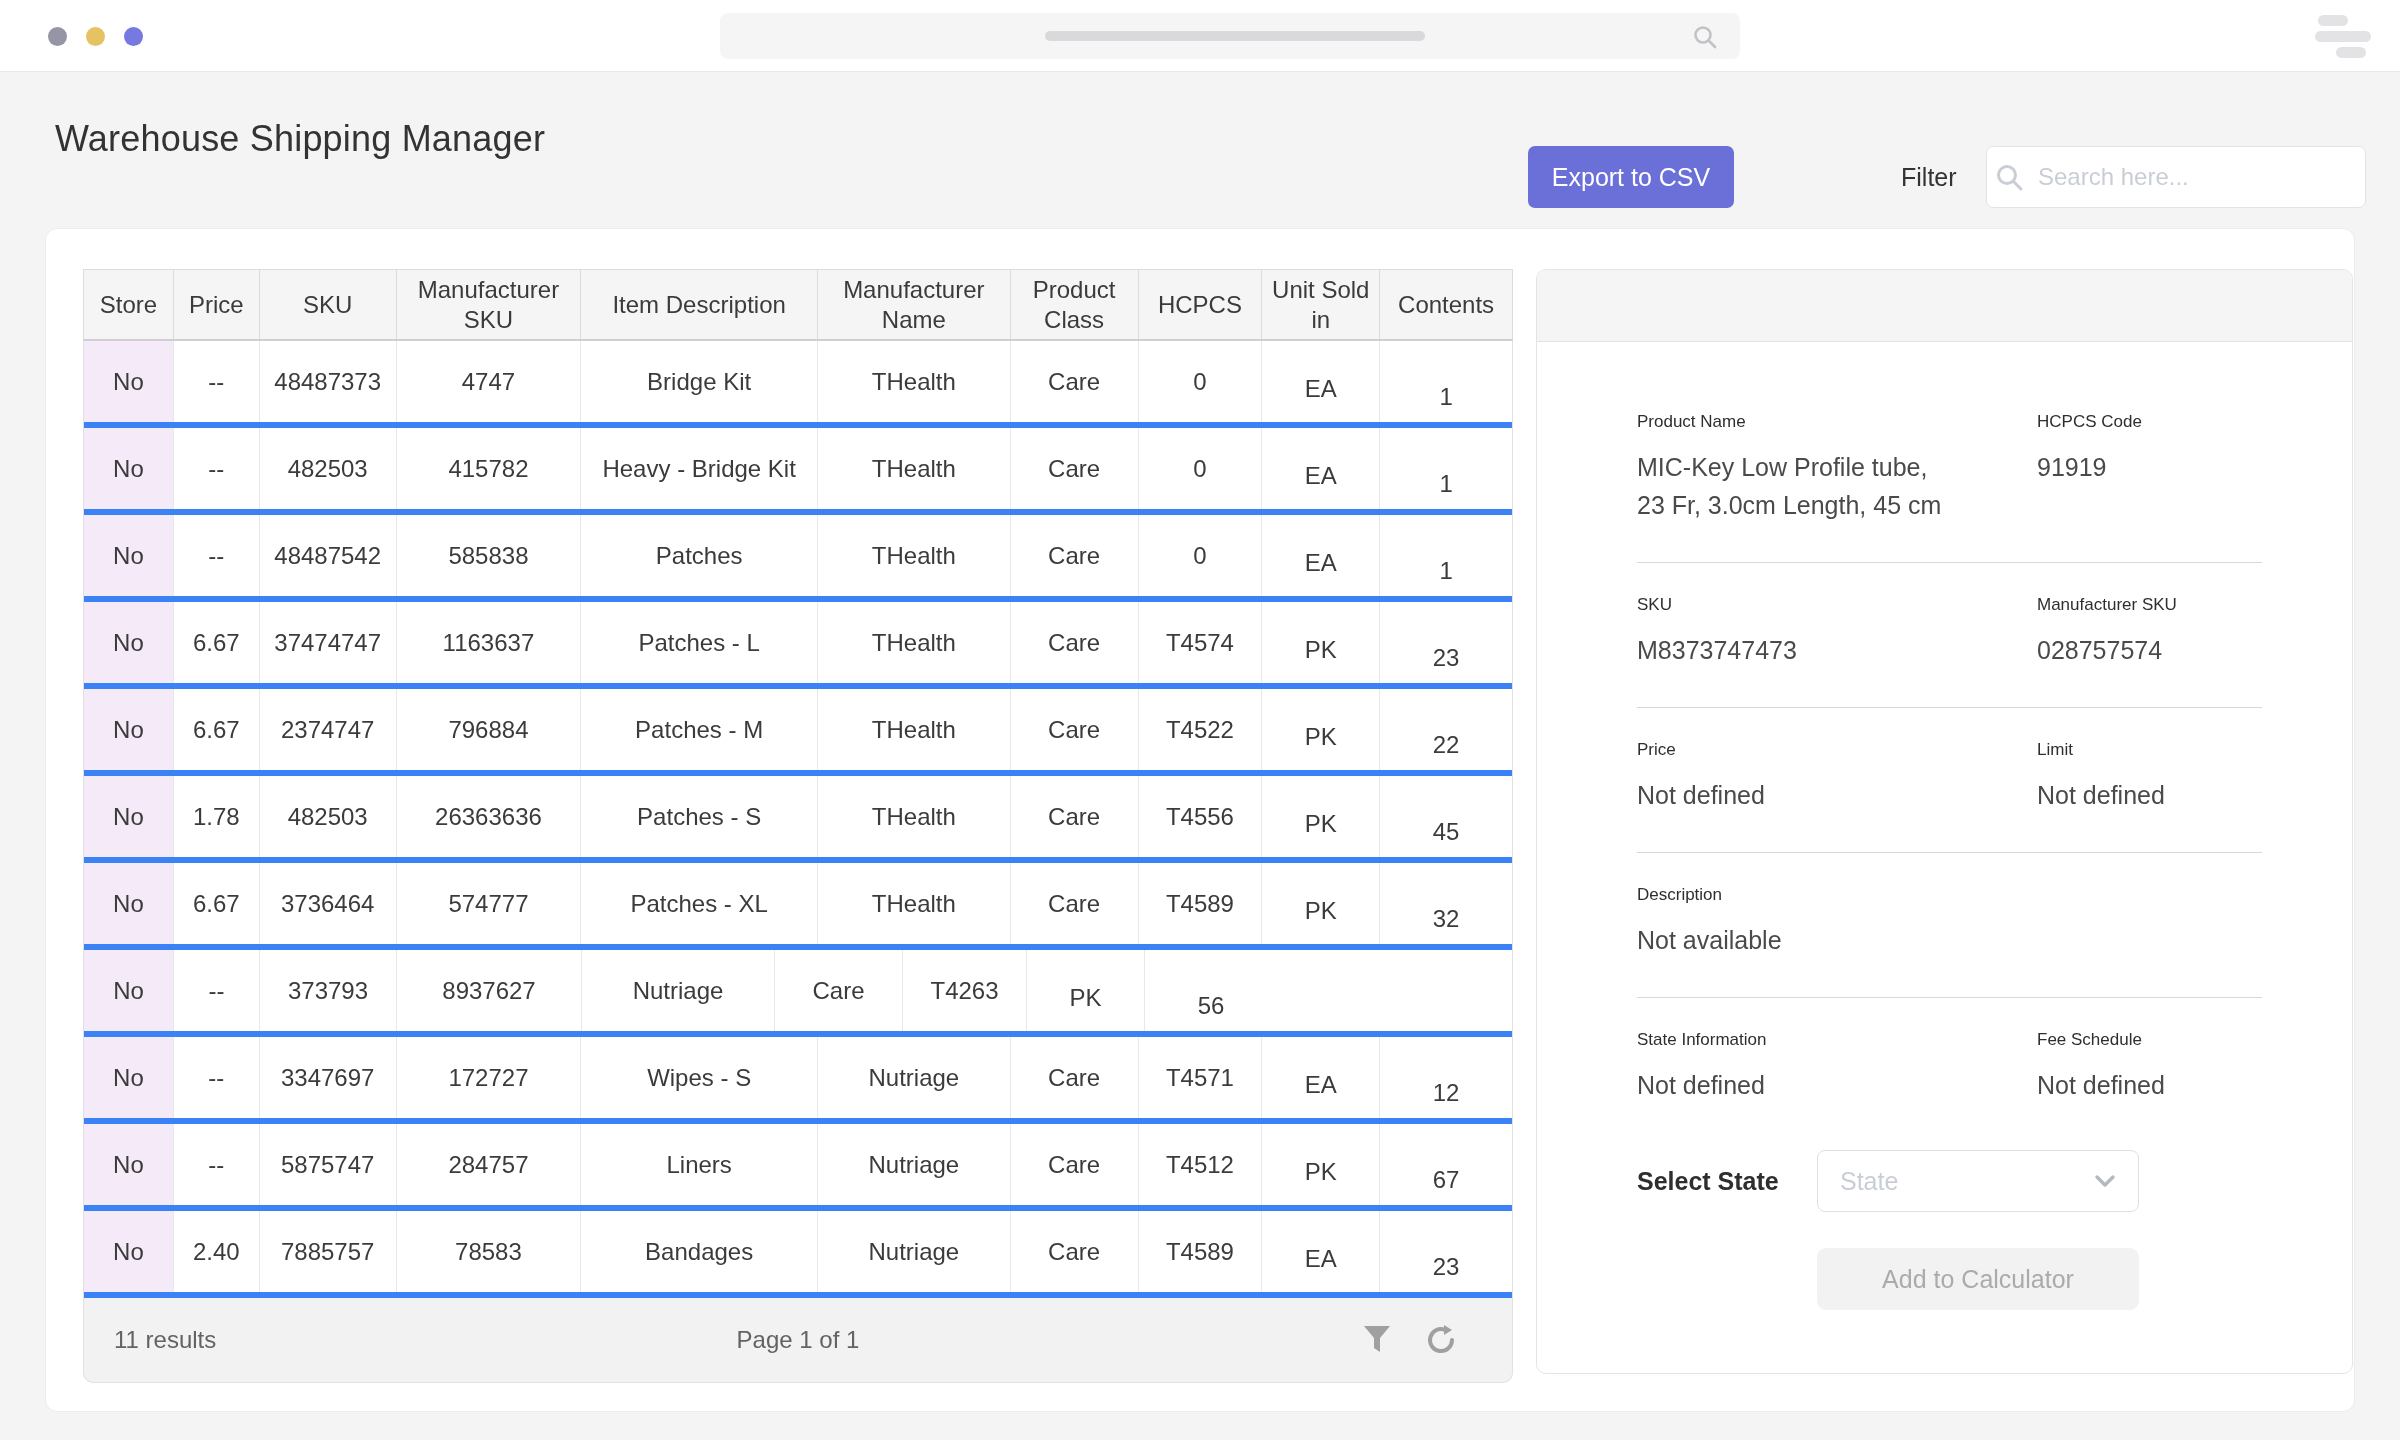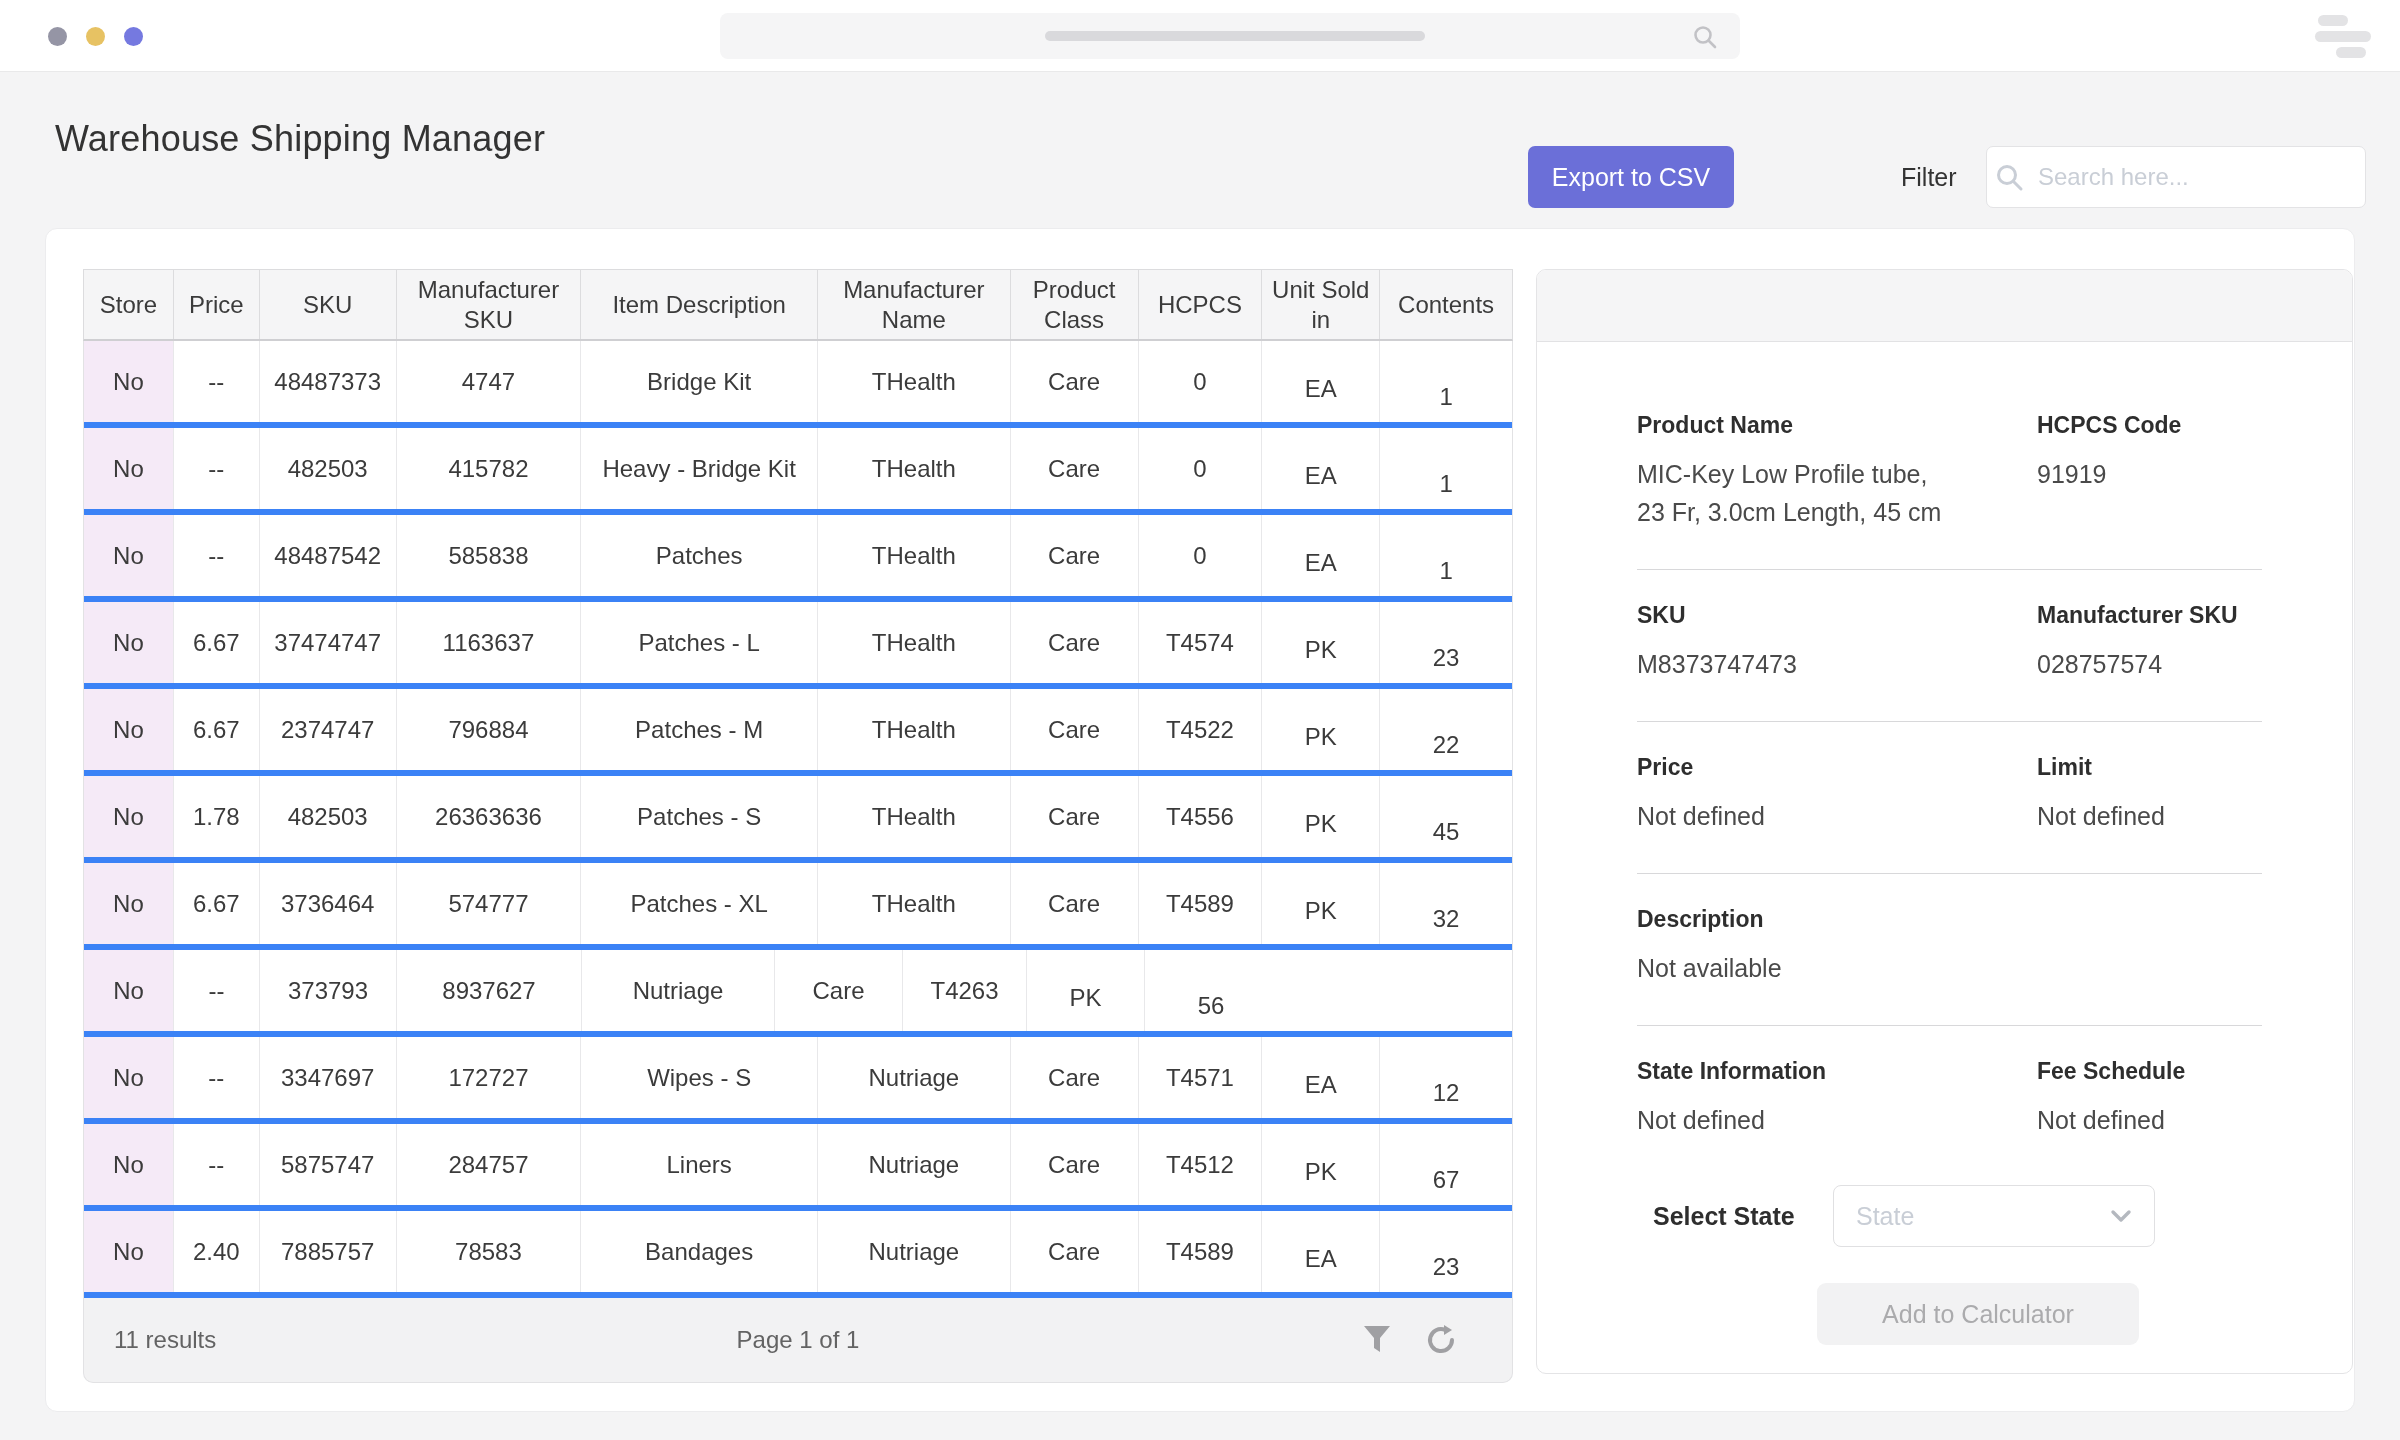--- a/index.html
+++ b/index.html
@@ -105,26 +105,26 @@
   .panel {
     position: absolute; left: 1490px; top: 40px; width: 817px; height: 1105px;
     border: 1px solid #e4e4e6; border-radius: 10px; background: #ffffff;
   }
   .panel-header {
     height: 72px; background: #f5f5f6; border-bottom: 1px solid #e2e2e4;
     border-radius: 9px 9px 0 0;
   }
   .panel-body { padding: 70px 60px 0 100px; }
   .sec { display: grid; grid-template-columns: 400px 1fr; }
-  .flabel { font-size: 23px; font-weight: bold; color: #2e2e2e; margin-bottom: 16px; }
+  .flabel { font-size: 17px; font-weight: normal; color: #2e2e2e; margin-bottom: 16px; }
   .fvalue { font-size: 25px; color: #4a4a4a; line-height: 38px; white-space: pre-line; }
   .hr { border-top: 1px solid #d8d8da; margin: 38px 30px 32px 0; height: 0; }
 
   .select-row { display: flex; align-items: center; gap: 30px; margin-top: 46px; }
-  .select-label { font-size: 25px; font-weight: bold; color: #2e2e2e; width: 150px; margin-left: 16px; }
+  .select-label { font-size: 25px; font-weight: bold; color: #2e2e2e; width: 150px; }
   .state-select {
     width: 322px; height: 62px; border: 1px solid #e0e0e2; border-radius: 8px;
     display: flex; align-items: center; justify-content: space-between;
     padding: 0 22px; cursor: pointer; background: #fff;
   }
   .state-select .ph { font-size: 25px; color: #c9ced6; }
   .add-btn {
     margin: 36px 0 0 180px; width: 322px; height: 62px;
     background: #f2f2f3; color: #ababad; font-size: 25px; font-family: inherit;
     border: none; border-radius: 9px; cursor: pointer;

